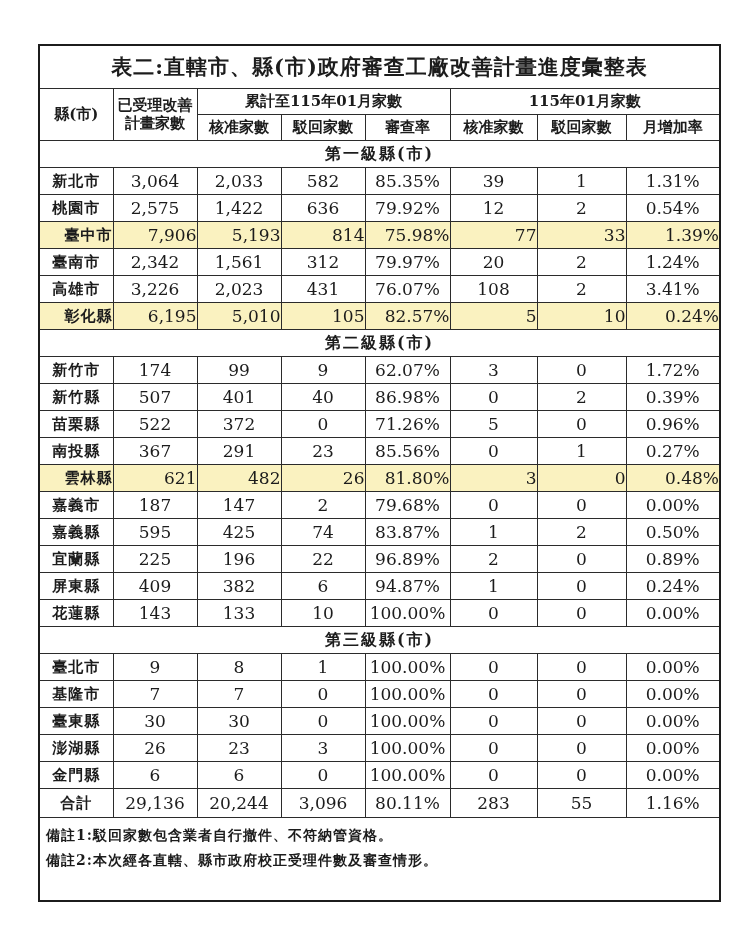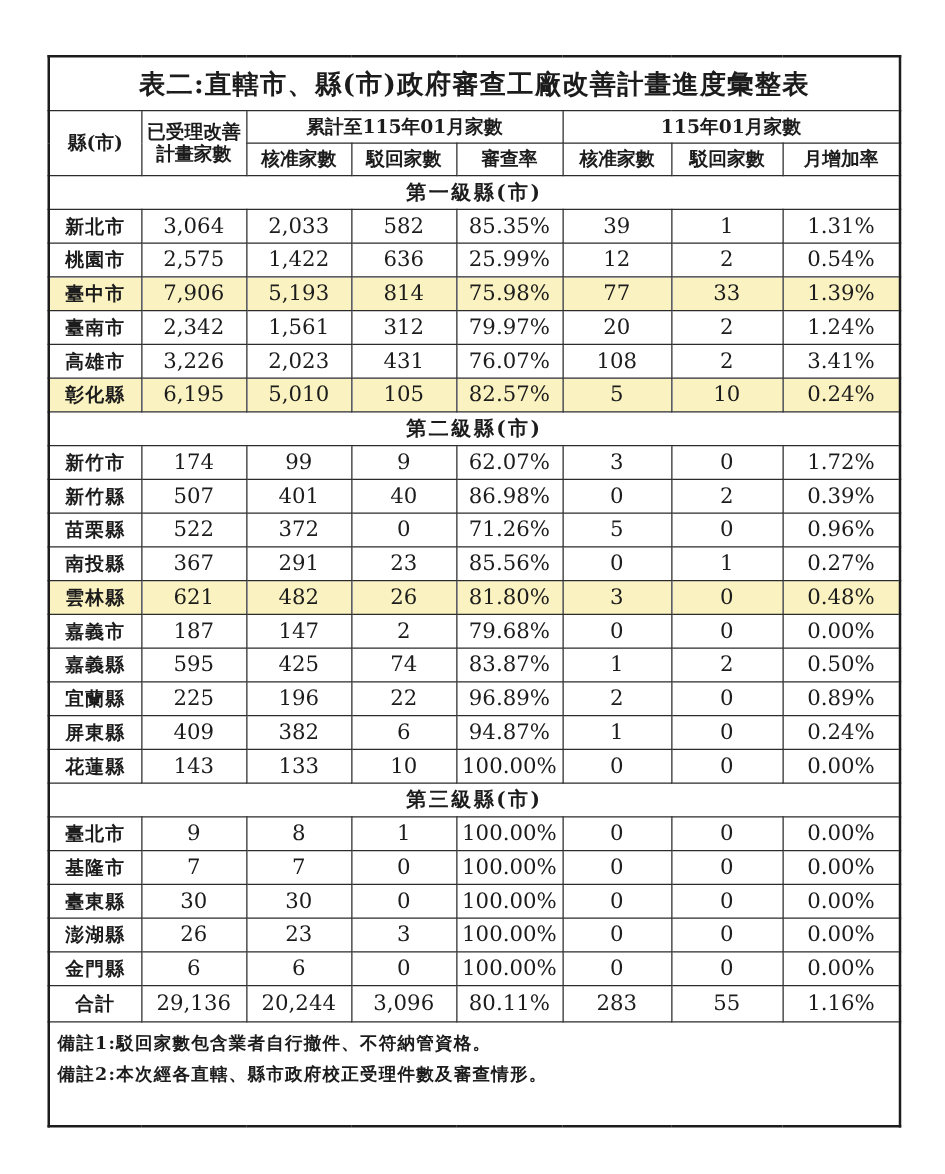--- a/index.html
+++ b/index.html
@@ -55,21 +55,21 @@
   tbody td {
     font-size: 17px;
     height: 26px;
   }
   tbody td.county {
     font-size: 15px;
     font-weight: bold;
     letter-spacing: 1px;
     margin-left: 28px;
   }
-  tr.highlight td { background: var(--hl, #FAF2C0); }
+  tr.highlight td { background: var(--hl, #FAF2C0); text-align: right; }
   tr.total-row td { height: 28px; }
   tfoot td.notes {
     text-align: left;
     font-size: 14px;
     font-weight: bold;
     white-space: normal;
     padding: 5px 8px 28px 6px;
     line-height: 1.75;
     letter-spacing: 1px;
   }
@@ -121,21 +121,21 @@
           <td>85.35%</td>
           <td>39</td>
           <td>1</td>
           <td>1.31%</td>
         </tr>
         <tr>
           <td class="county">桃園市</td>
           <td>2,575</td>
           <td>1,422</td>
           <td>636</td>
-          <td>25.99%</td>
+          <td>79.92%</td>
           <td>12</td>
           <td>2</td>
           <td>0.54%</td>
         </tr>
         <tr class="highlight">
           <td class="county">臺中市</td>
           <td>7,906</td>
           <td>5,193</td>
           <td>814</td>
           <td>75.98%</td>

